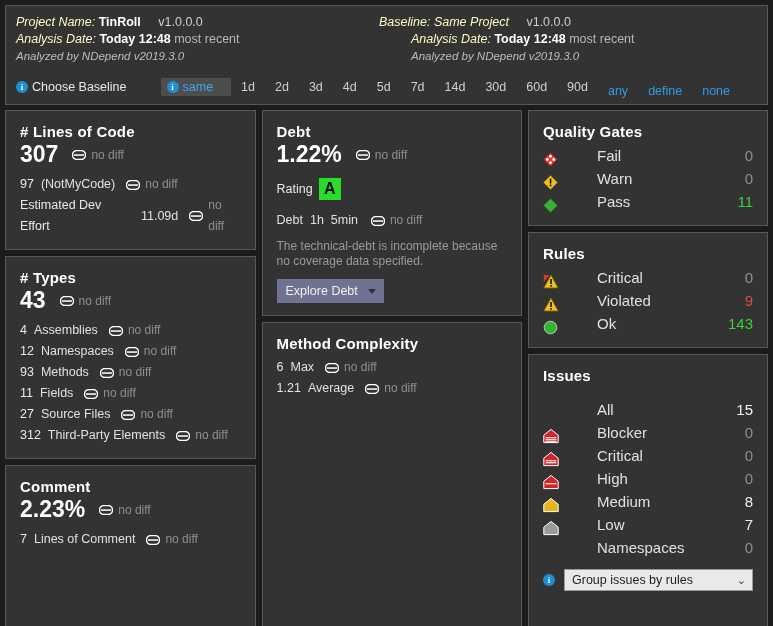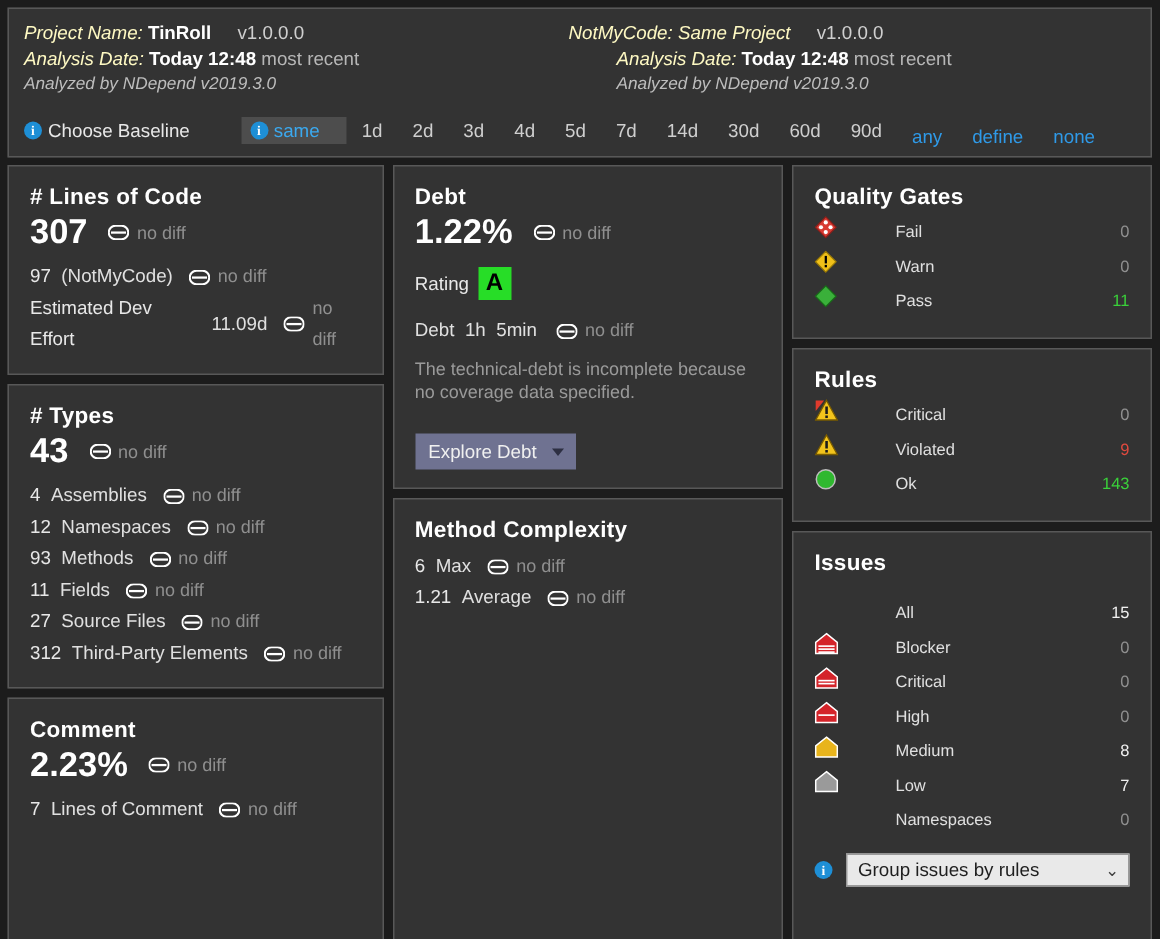--- a/index.html
+++ b/index.html
@@ -90,34 +90,34 @@
   .big-row{display:flex;align-items:center;gap:14px;}
 
   .rating-badge{
     display:inline-block;background:#27dd27;color:#000000;
     font-weight:bold;font-size:16px;
     width:22px;height:22px;line-height:22px;text-align:center;
   }
   .note{color:#9a9a9a;font-size:12px;line-height:15px;margin-top:8px;max-width:225px;}
   .btn-explore{
     display:inline-flex;align-items:center;gap:10px;
-    margin-top:20px;background:#6f7291;color:#f0f0f0;
+    margin-top:10px;background:#6f7291;color:#f0f0f0;
     border:none;font-size:12.5px;
     padding:5px 8px 5px 9px;cursor:pointer;
     font-family:"Liberation Sans",sans-serif;
   }
   .caret{
     width:0;height:0;border-left:4px solid transparent;border-right:4px solid transparent;
     border-top:5px solid #2d2f42;display:inline-block;
   }
   .sub-note{color:#9a9a9a;font-size:12.5px;margin-top:1px;}
   .link{color:#2f9ae8;font-size:12.5px;margin-top:8px;display:inline-block;cursor:pointer;}
 
   
-  .stat-row{display:flex;align-items:flex-start;font-size:11px;line-height:23px;gap:32px;}
+  .stat-row{display:flex;align-items:flex-end;font-size:15px;line-height:23px;gap:32px;}
   .stat-ico{width:22px;flex:0 0 auto;display:flex;align-items:center;}
   .stat-lbl{width:88px;color:#e0e0e0;}
   .stat-val{width:42px;text-align:right;color:#8f8f8f;}
   .stat-val.green{color:#3ad13a;}
   .stat-val.red{color:#e04a3f;}
   .stat-val.white{color:#f0f0f0;}
 
   .issues-select-row{display:flex;align-items:center;gap:9px;margin-top:10px;}
   .combo{
     flex:1;display:flex;align-items:center;justify-content:space-between;
@@ -143,21 +143,21 @@
         <div class="hline">
           <span class="lbl">Analysis Date:</span>
           <span class="strong">Today 12:48</span>
           <span class="dim">most recent</span>
         </div>
         <div class="hline small">Analyzed by NDepend v2019.3.0</div>
       </div>
 
       <div class="hdr-right">
         <div class="hline">
-          <span class="lbl">NotMyCode:</span>
+          <span class="lbl">Baseline:</span>
           <span class="lbl">Same Project</span>
           <span class="ver">v1.0.0.0</span>
         </div>
         <div class="hline indent1">
           <span class="lbl">Analysis Date:</span>
           <span class="strong">Today 12:48</span>
           <span class="dim">most recent</span>
         </div>
         <div class="hline small indent2">Analyzed by NDepend v2019.3.0</div>
       </div>

